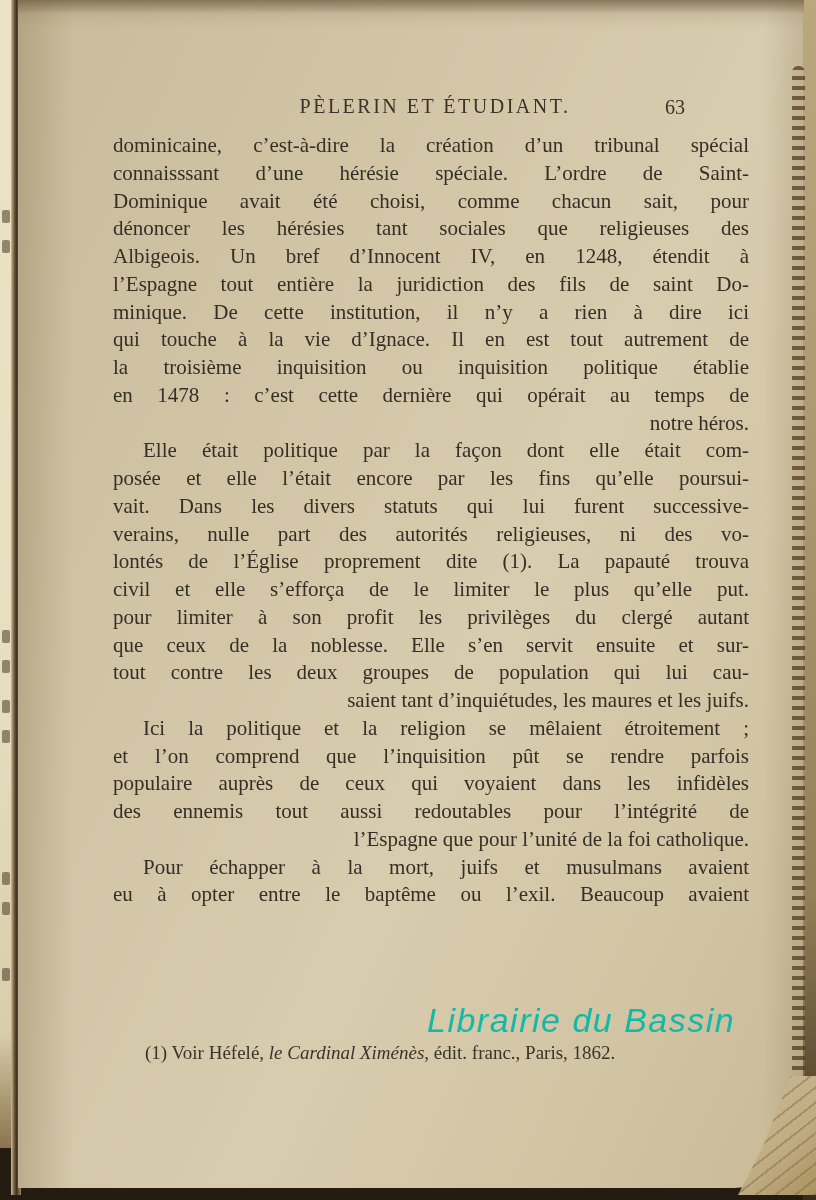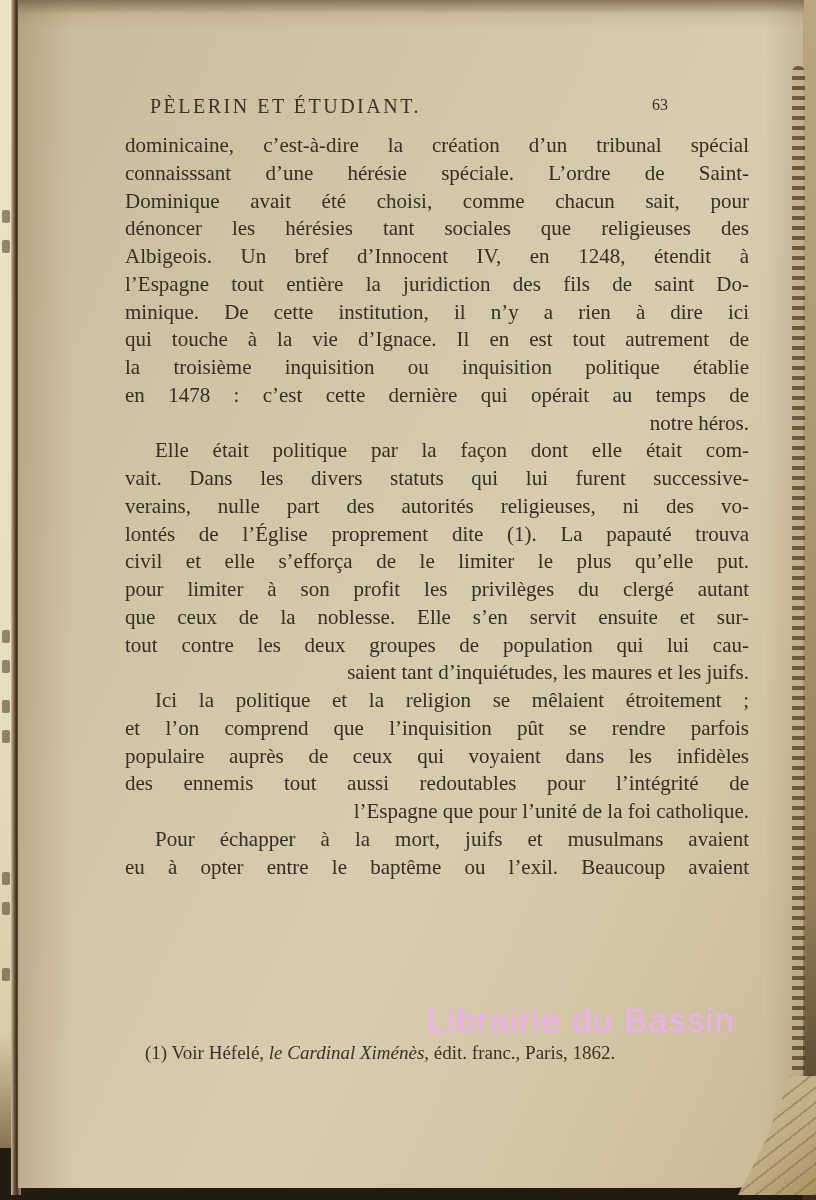--- a/index.html
+++ b/index.html
@@ -57,36 +57,36 @@
     position:absolute;left:738px;top:1076px;width:78px;height:119px;
     background:
       repeating-linear-gradient(-38deg,rgba(125,104,70,.45) 0 2px,rgba(125,104,70,0) 2px 12px),
       linear-gradient(135deg,#cdbb94,#c0ac83 60%,#a8925f);
     clip-path:polygon(68% 0,100% 0,100% 100%,0 100%,30% 62%);
     z-index:7;
   }
   
   .header-title{
     position:absolute;left:150px;top:95px;width:570px;
-    font-size:20px;letter-spacing:2.5px;
+    text-align:center;font-size:20px;letter-spacing:2.5px;
     color:#3a332a;z-index:8;
   }
   .page-number{
     position:absolute;left:652px;top:96px;width:46px;
-    font-size:16px;color:#3a332a;z-index:8;
+    font-size:20px;color:#3a332a;z-index:8;text-align:center;
   }
   .body-text{
     position:absolute;left:113px;top:132px;width:636px;
     font-size:21px;color:#352f27;z-index:8;
   }
   .line{
     height:27.75px;line-height:27.75px;white-space:normal;
     text-align:right;
   }
-  .line.j{text-align:justify;text-align-last:justify;margin-left:12px;}
+  .line.j{text-align:justify;text-align-last:justify;}
   .line.ind{text-indent:30px;}
   .footnote{
     position:absolute;left:113px;top:1040px;width:640px;
     font-size:19px;line-height:26px;color:#3a332a;z-index:8;
     text-indent:32px;
   }
   .footnote .it{font-style:italic;}
   .watermark{
     position:absolute;left:427px;top:1001px;width:389px;
     font-family:"Liberation Sans","DejaVu Sans",sans-serif;
@@ -118,33 +118,34 @@
       <div class="line j">Dominique avait été choisi, comme chacun sait, pour</div>
       <div class="line j">dénoncer les hérésies tant sociales que religieuses des</div>
       <div class="line j">Albigeois. Un bref d’Innocent IV, en 1248, étendit à</div>
       <div class="line j">l’Espagne tout entière la juridiction des fils de saint Do-</div>
       <div class="line j">minique. De cette institution, il n’y a rien à dire ici</div>
       <div class="line j">qui touche à la vie d’Ignace. Il en est tout autrement de</div>
       <div class="line j">la troisième inquisition ou inquisition politique établie</div>
       <div class="line j">en 1478 : c’est cette dernière qui opérait au temps de</div>
       <div class="line">notre héros.</div>
       <div class="line j ind">Elle était politique par la façon dont elle était com-</div>
+      <div class="line j">posée et elle l’était encore par les fins qu’elle poursui-</div>
       <div class="line j">vait. Dans les divers statuts qui lui furent successive-</div>
       <div class="line j">verains, nulle part des autorités religieuses, ni des vo-</div>
       <div class="line j">lontés de l’Église proprement dite (1). La papauté trouva</div>
       <div class="line j">civil et elle s’efforça de le limiter le plus qu’elle put.</div>
       <div class="line j">pour limiter à son profit les privilèges du clergé autant</div>
       <div class="line j">que ceux de la noblesse. Elle s’en servit ensuite et sur-</div>
       <div class="line j">tout contre les deux groupes de population qui lui cau-</div>
       <div class="line">saient tant d’inquiétudes, les maures et les juifs.</div>
       <div class="line j ind">Ici la politique et la religion se mêlaient étroitement ;</div>
       <div class="line j">et l’on comprend que l’inquisition pût se rendre parfois</div>
       <div class="line j">populaire auprès de ceux qui voyaient dans les infidèles</div>
       <div class="line j">des ennemis tout aussi redoutables pour l’intégrité de</div>
       <div class="line">l’Espagne que pour l’unité de la foi catholique.</div>
       <div class="line j ind">Pour échapper à la mort, juifs et musulmans avaient</div>
       <div class="line j">eu à opter entre le baptême ou l’exil. Beaucoup avaient</div>
     </div>
 
-  <div class="watermark" style="color: #f0abfc;">Librairie du Bassin</div>
+  <div class="watermark" style="color: #14b8a6; font-style: italic;">Librairie du Bassin</div>
 
   <div class="footnote"><span>(1) Voir Héfelé, </span><span class="it">le Cardinal Ximénès,</span><span> édit. franc., Paris, 1862.</span></div>
 </div>
 
 </body></html>

